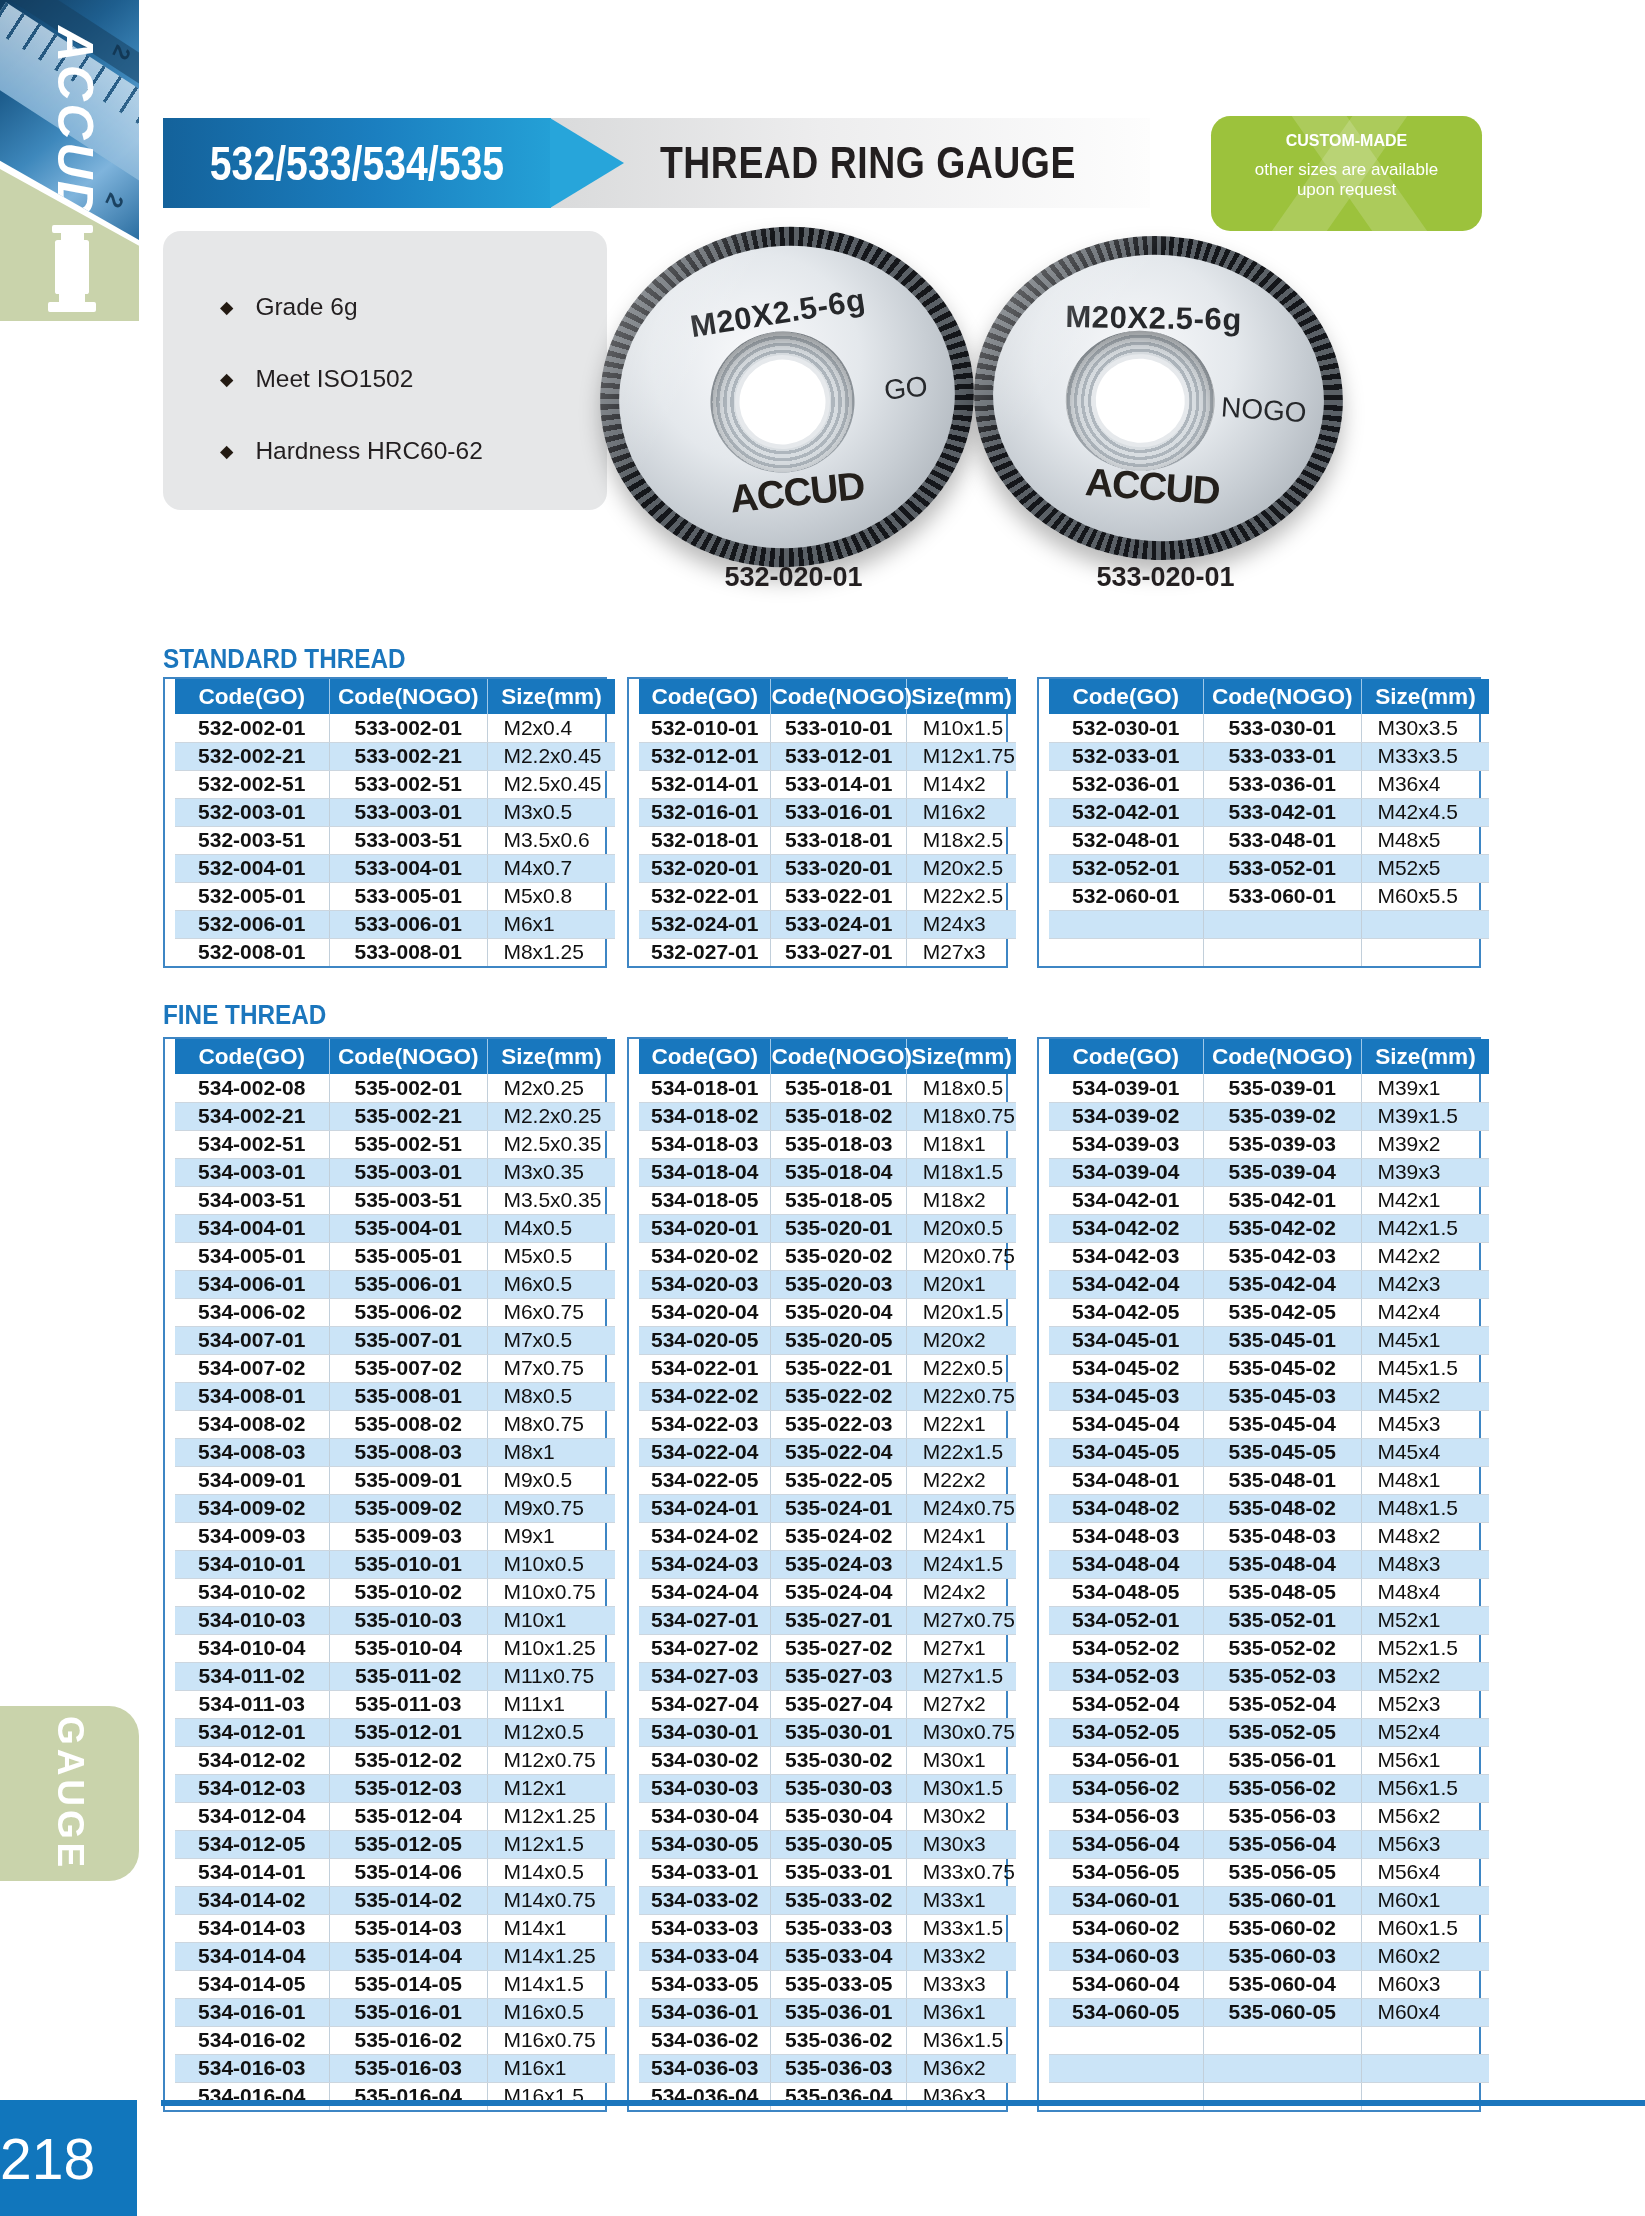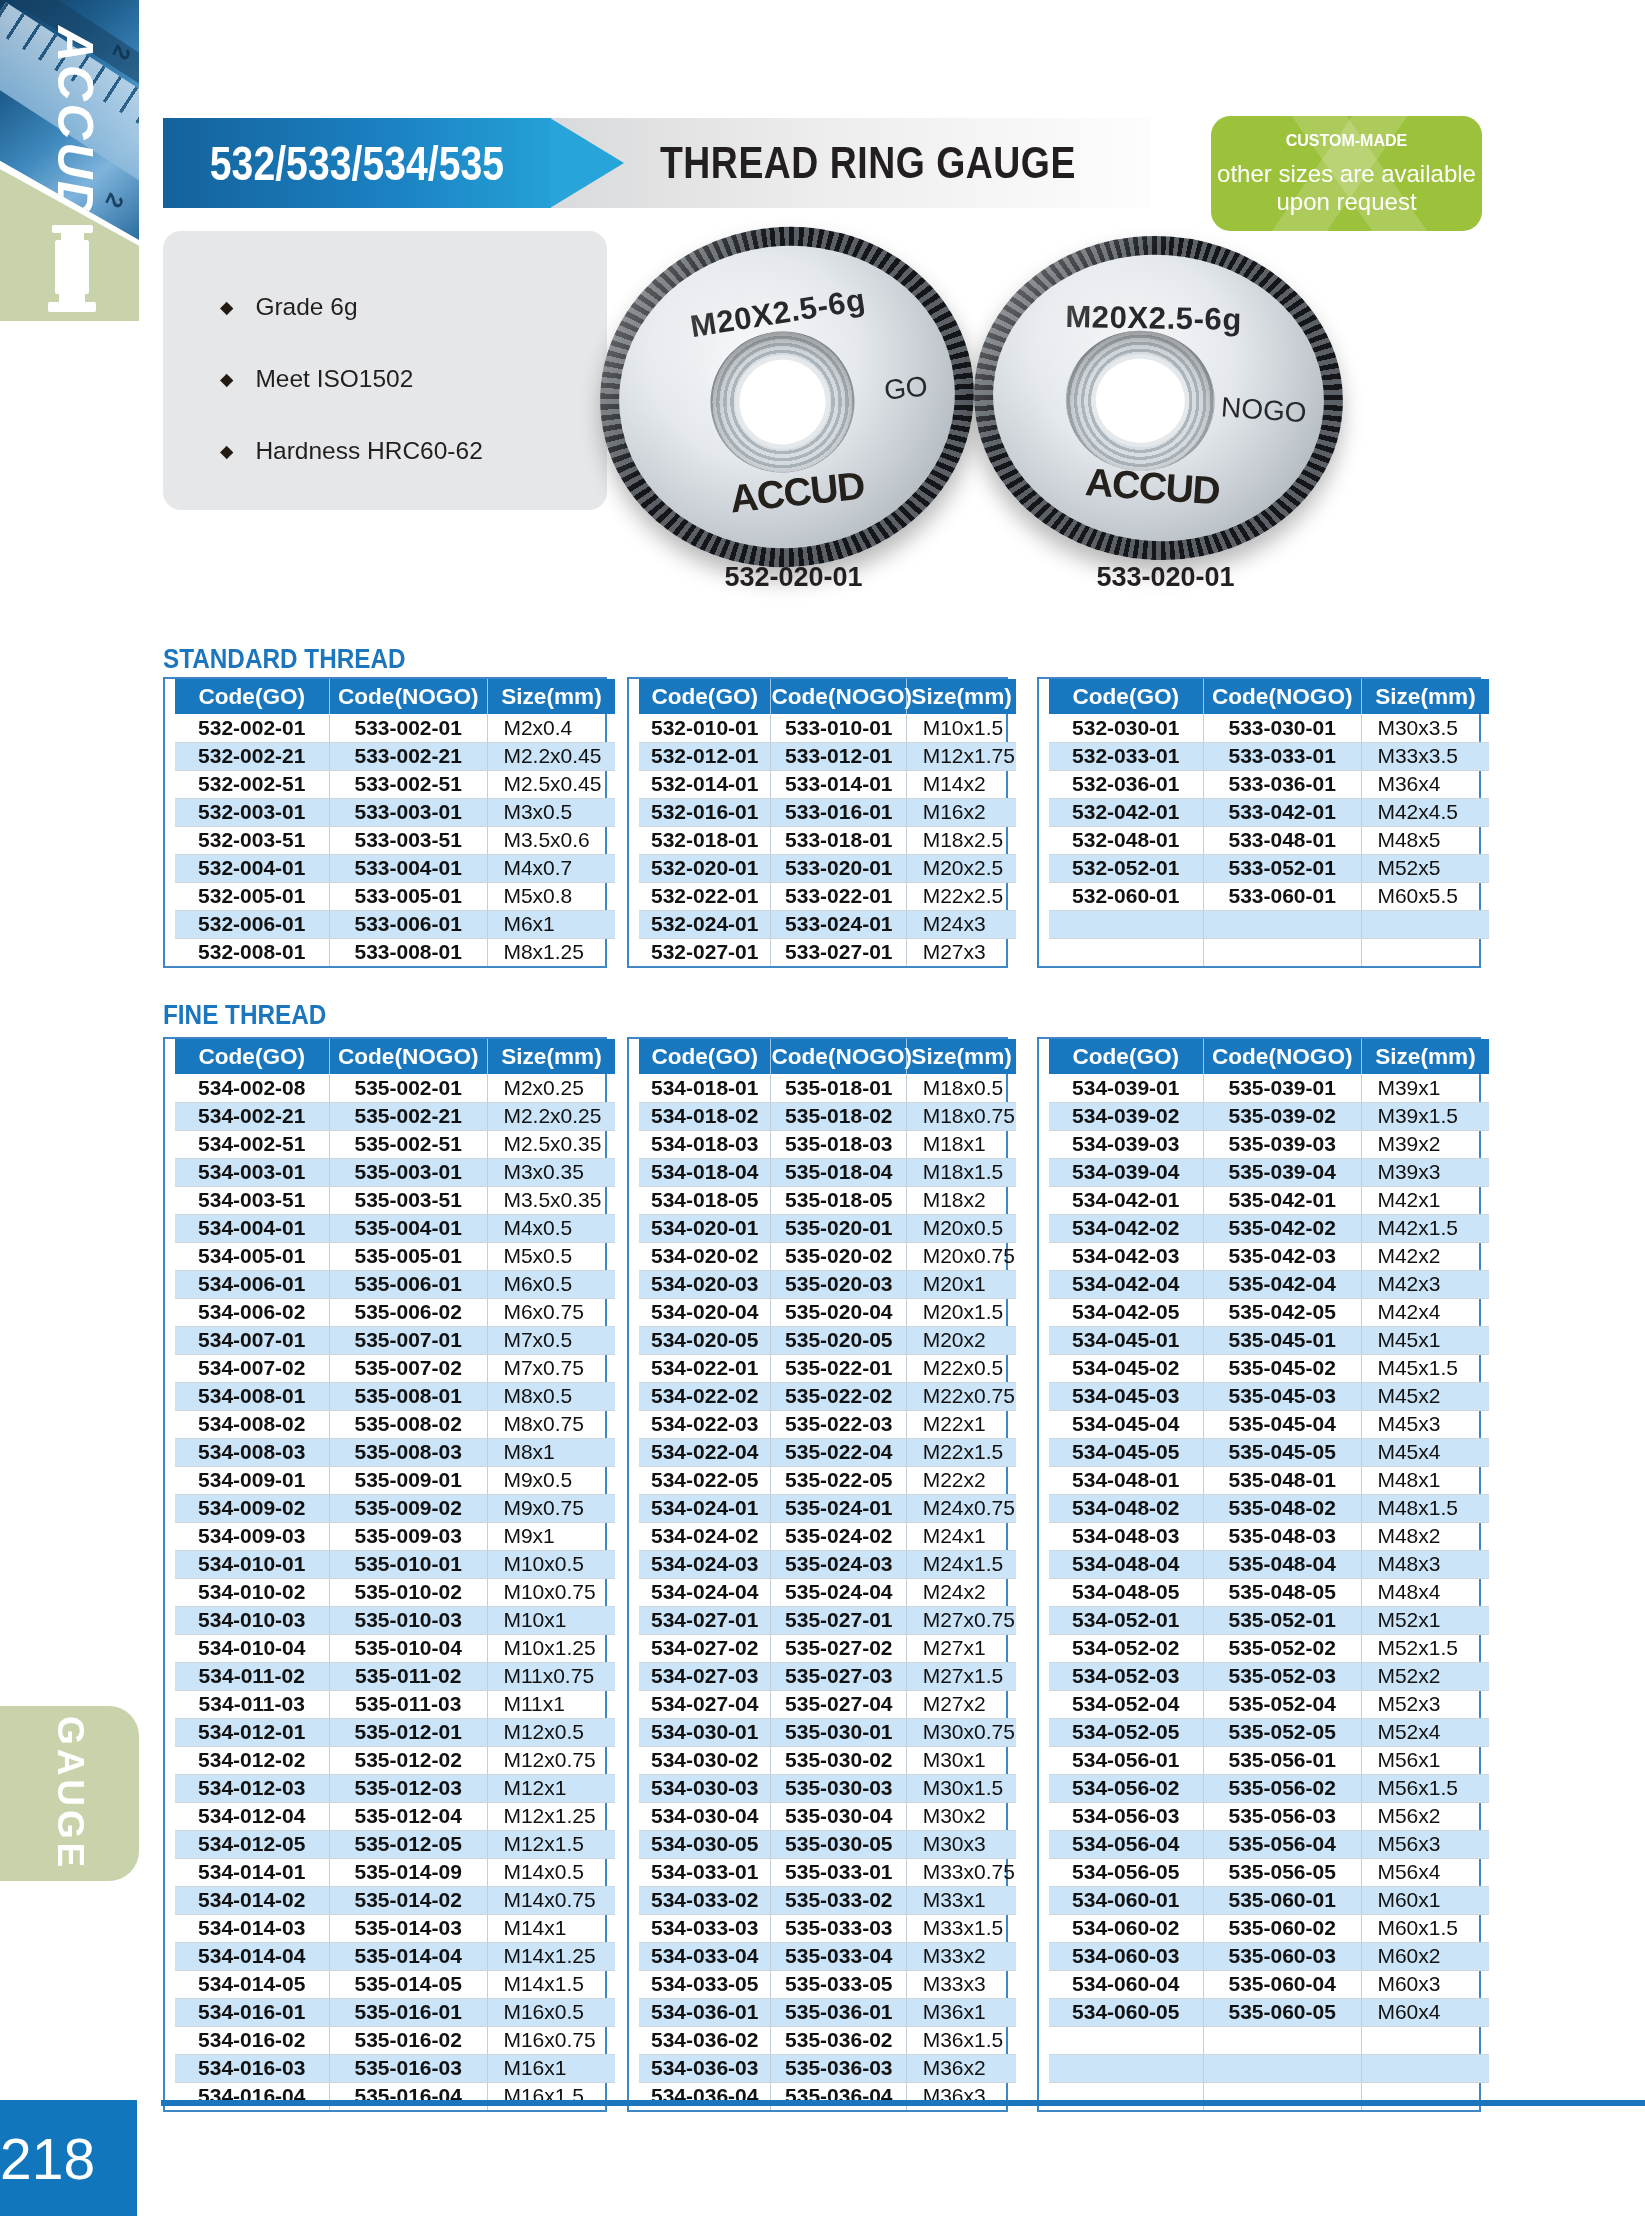--- a/index.html
+++ b/index.html
@@ -45,21 +45,21 @@
   .title-band span { margin-left:110px; color:#231f20; font-size:44px; font-weight:bold; white-space:nowrap;
     transform:scaleX(0.85); transform-origin:left center; display:inline-block; letter-spacing:0.6px; }
   .banner-arrow { position:absolute; left:550px; top:118px; width:74px; height:90px; background:#27a5da;
     clip-path:polygon(0 0, 100% 50%, 0 100%); z-index:3; }
   .badge { position:absolute; left:1211px; top:116px; width:271px; height:115px; background:#9cc23c;
     border-radius:19.3px; overflow:hidden; z-index:3; text-align:center; color:#ffffff; }
   .badge .wm1,.badge .wm2 { position:absolute; width:45px; height:219px; background:rgba(255,255,255,0.16); top:-39px; }
   .badge .wm1 { left:97px; transform:rotate(35deg); }
   .badge .wm2 { left:135px; transform:rotate(-35deg); }
   .badge-title { margin-top:15.5px; font-size:16px; font-weight:bold; position:relative; }
-  .badge-line  { font-size:24px; position:relative; }
+  .badge-line  { font-size:17px; position:relative; }
   .badge-line.first { margin-top:10.3px; }
 
   
   .features { position:absolute; left:163px; top:231px; width:444px; height:279px;
     background:#e6e7e8; border-radius:18px; padding:40px 0 0 57px; }
   .feature { display:flex; align-items:center; height:72px; }
   .feature .diamond { color:#231a12; font-size:17.4px; margin-right:22px; }
   .feature .ftext { color:#231f20; font-size:24.5px; }
 
   
@@ -511,21 +511,21 @@
             <td class="col-nogo">535-012-04</td>
             <td class="col-size">M12x1.25</td>
           </tr>
           <tr>
             <td class="col-go">534-012-05</td>
             <td class="col-nogo">535-012-05</td>
             <td class="col-size">M12x1.5</td>
           </tr>
           <tr>
             <td class="col-go">534-014-01</td>
-            <td class="col-nogo">535-014-09</td>
+            <td class="col-nogo">535-014-06</td>
             <td class="col-size">M14x0.5</td>
           </tr>
           <tr>
             <td class="col-go">534-014-02</td>
             <td class="col-nogo">535-014-02</td>
             <td class="col-size">M14x0.75</td>
           </tr>
           <tr>
             <td class="col-go">534-014-03</td>
             <td class="col-nogo">535-014-03</td>

